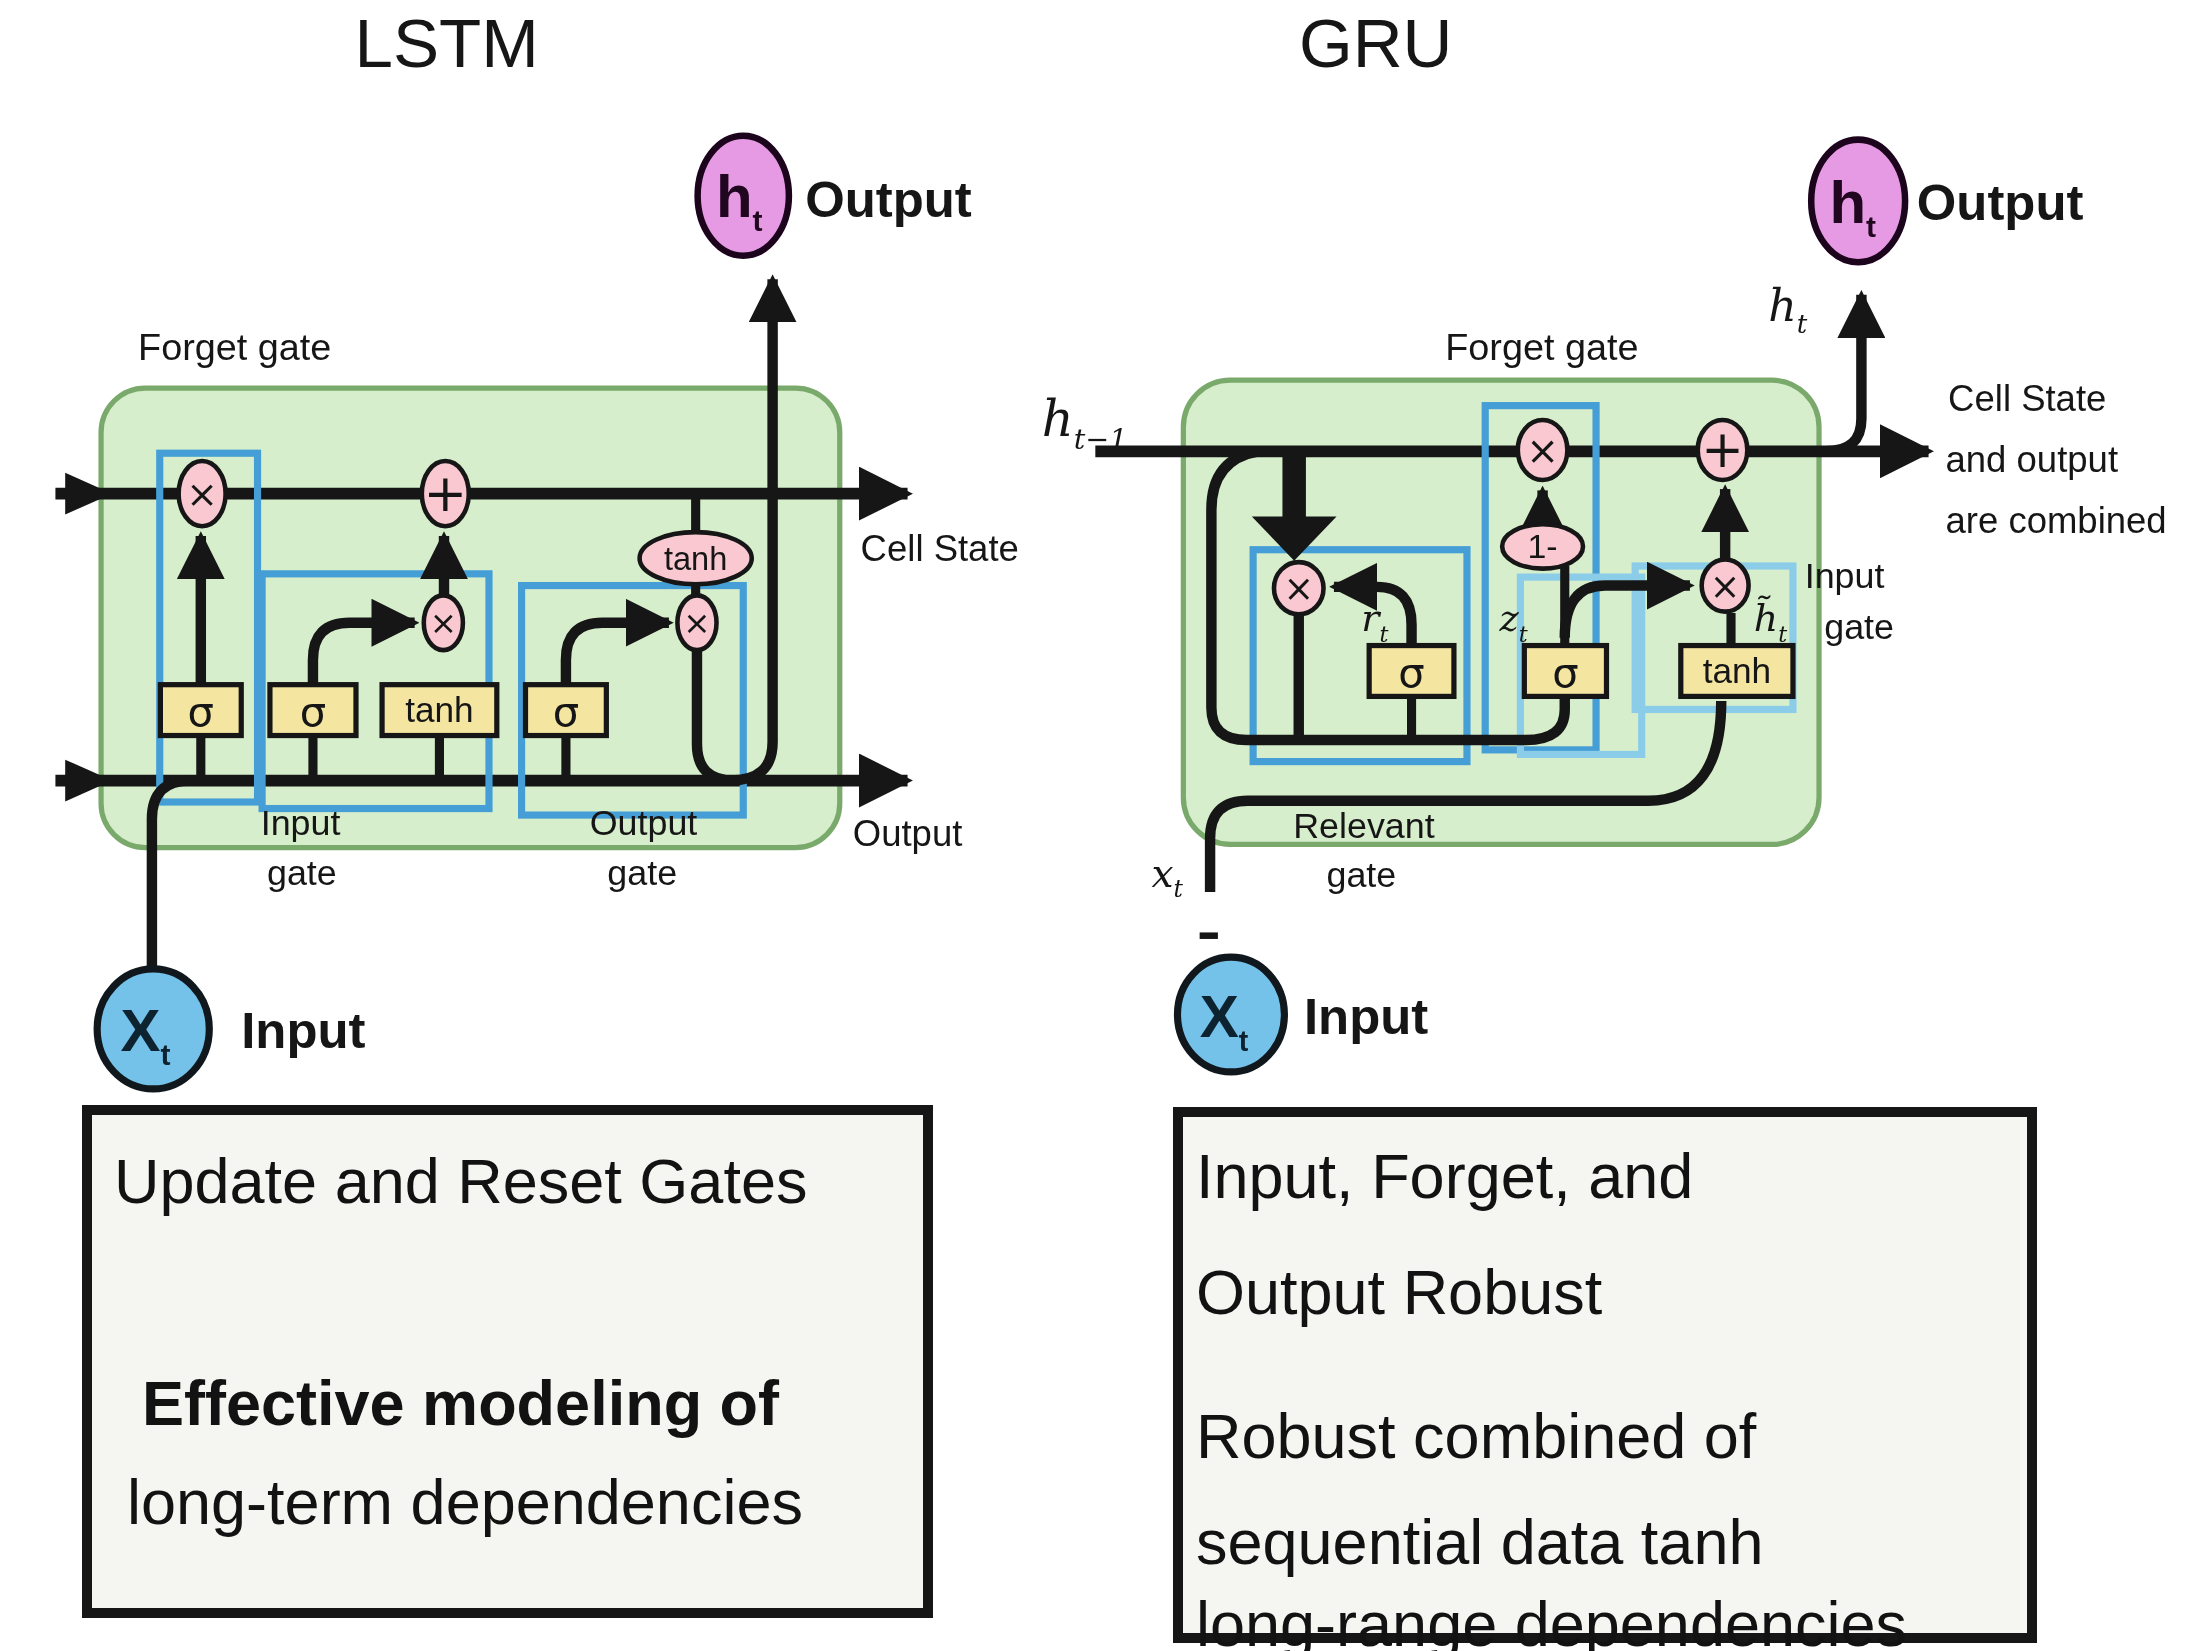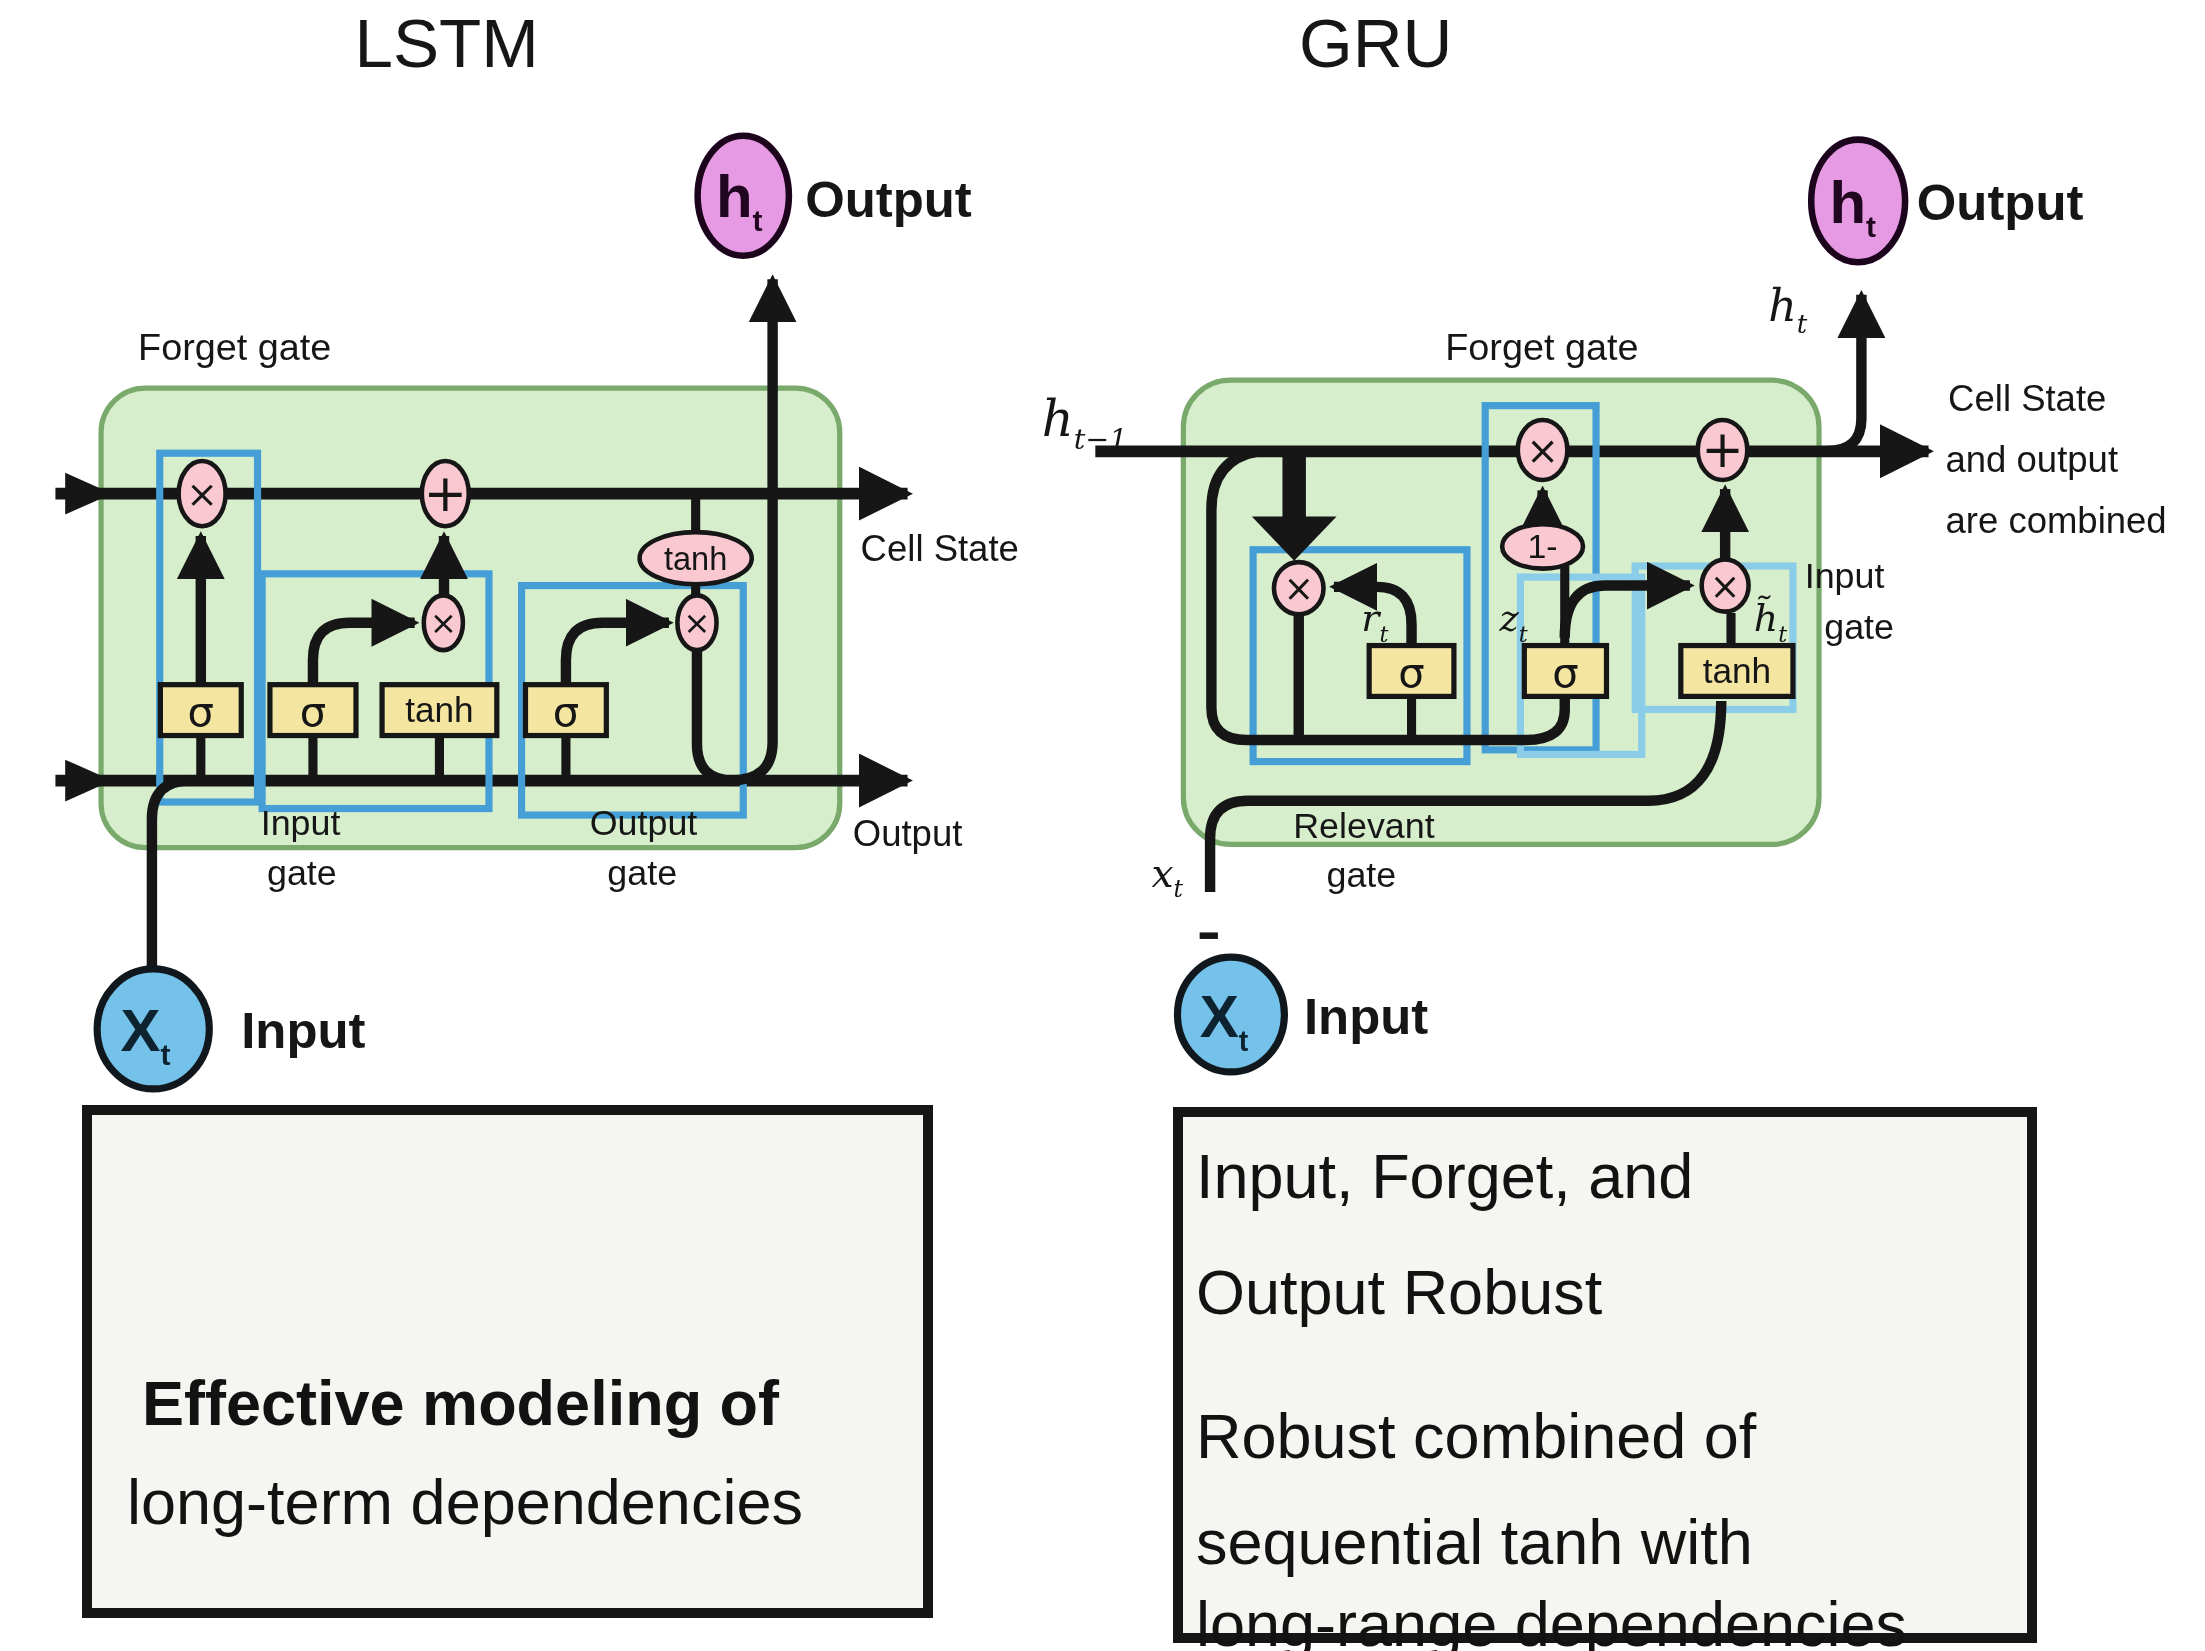--- a/index.html
+++ b/index.html
@@ -179,24 +179,25 @@
     <text class="lbl node-glyph" x="2806" y="342" font-size="92"><tspan>h</tspan><tspan font-size="46" dy="22">t</tspan></text>
     <text class="lbl t76b" x="2940" y="338">Output</text>
 
     <ellipse class="node-in" cx="1888" cy="1556" rx="82" ry="88"></ellipse>
     <text class="lbl node-glyph-x" x="1840" y="1590" font-size="90"><tspan>X</tspan><tspan font-size="44" dy="22">t</tspan></text>
     <text class="lbl t76b" x="2000" y="1586">Input</text>
   </g>
 </svg>
 
 <div class="note-box" style="left:82px;top:1105px;width:851px;height:513px;">
+  <div class="note-line" style="left:22px;top:30px;">Update and Reset Gates</div>
   <div class="note-line" style="left:50px;top:252px;font-weight:bold;">Effective modeling of</div>
   <div class="note-line" style="left:35px;top:351px;">long-term dependencies</div>
 </div>
 
 <div class="note-box" style="left:1144px;top:1107px;width:864px;height:536px;overflow:visible;margin-left:29px;">
   <div class="note-line" style="left:13px;top:23px;">Input, Forget, and</div>
   <div class="note-line" style="left:13px;top:139px;">Output Robust</div>
   <div class="note-line" style="left:13px;top:283px;">Robust combined of</div>
-  <div class="note-line" style="left:13px;top:389px;">sequential tanh with</div>
+  <div class="note-line" style="left:13px;top:389px;">sequential data tanh</div>
   <div class="note-line" style="left:13px;top:471px;">long-range dependencies</div>
 </div>
 
 
 </body></html>

